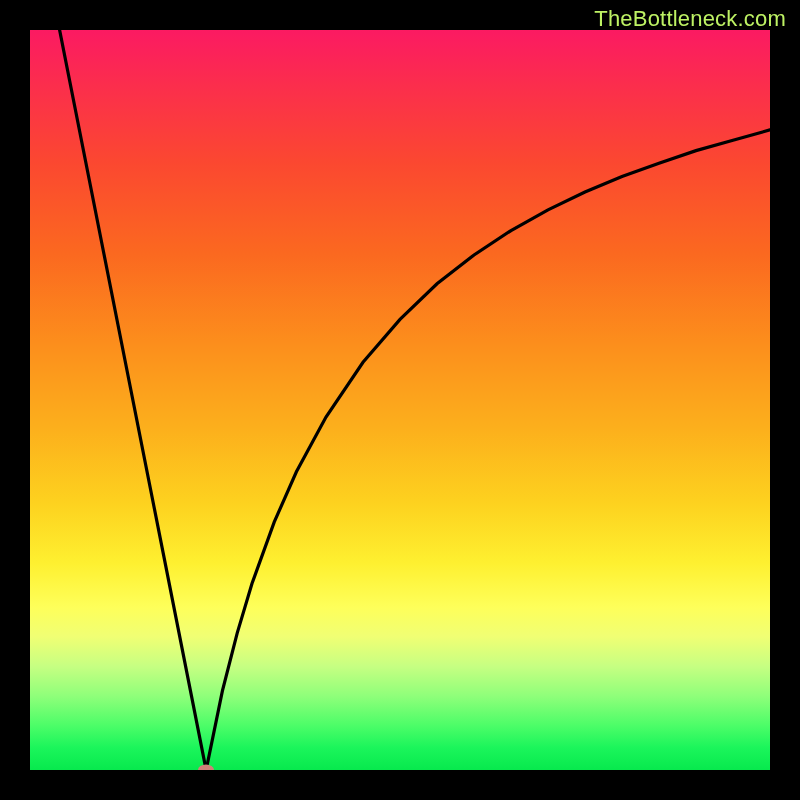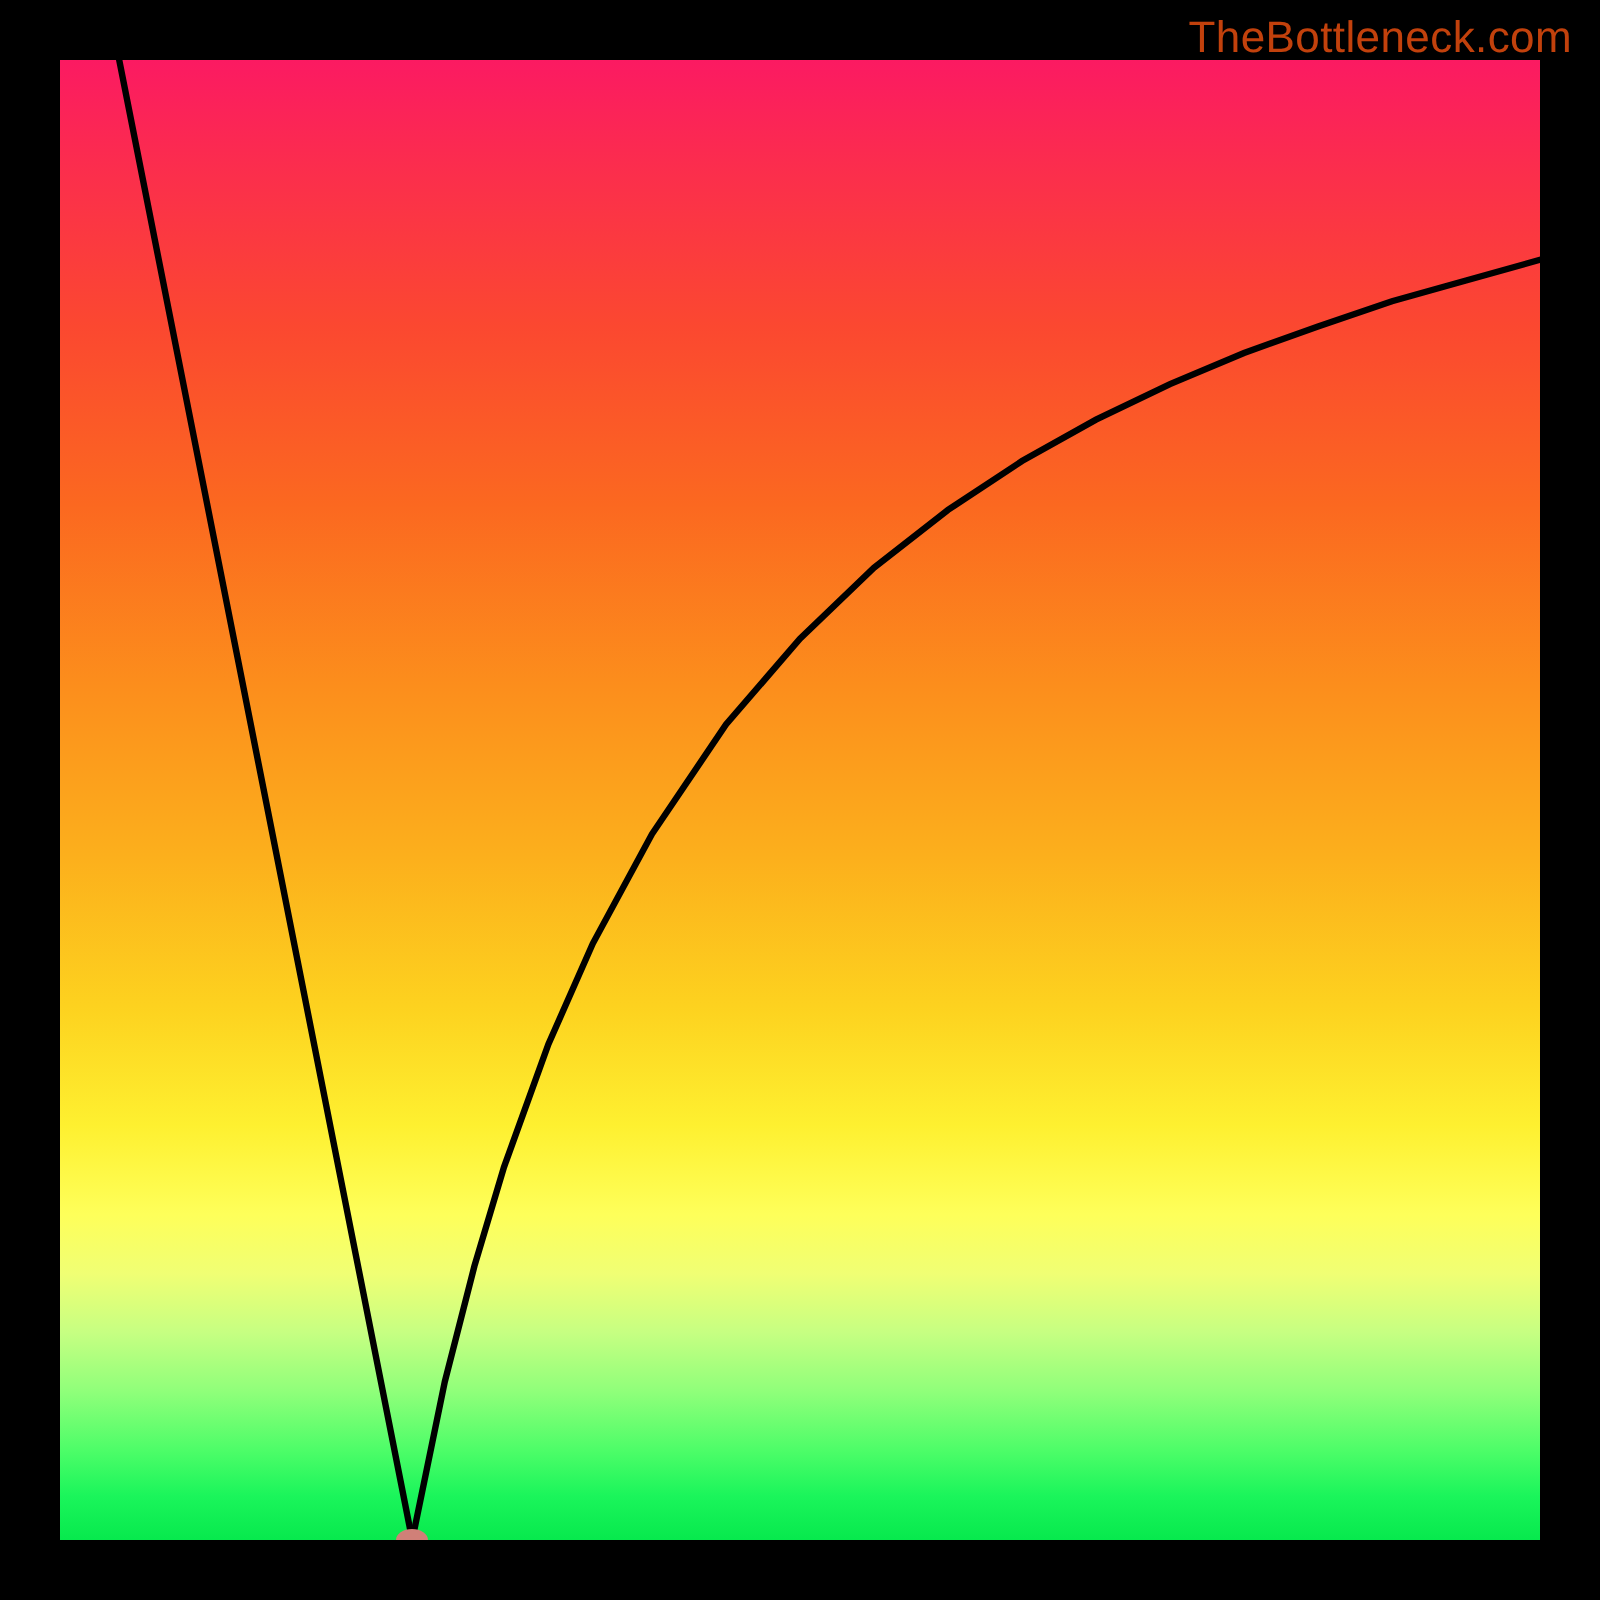--- a/index.html
+++ b/index.html
@@ -14,21 +14,21 @@
   .root {
     position: relative;
     width: 800px;
     height: 800px;
     background: #000;
   }
   .watermark {
     position: absolute;
     top: 6px;
     right: 14px;
-    color: #c2410c;
+    color: #bef264;
     font-size: 22px;
     font-weight: 500;
     letter-spacing: 0.2px;
     z-index: 10;
   }
   .plot-area {
     position: absolute;
     left: 30px;
     top: 30px;
     width: 740px;

